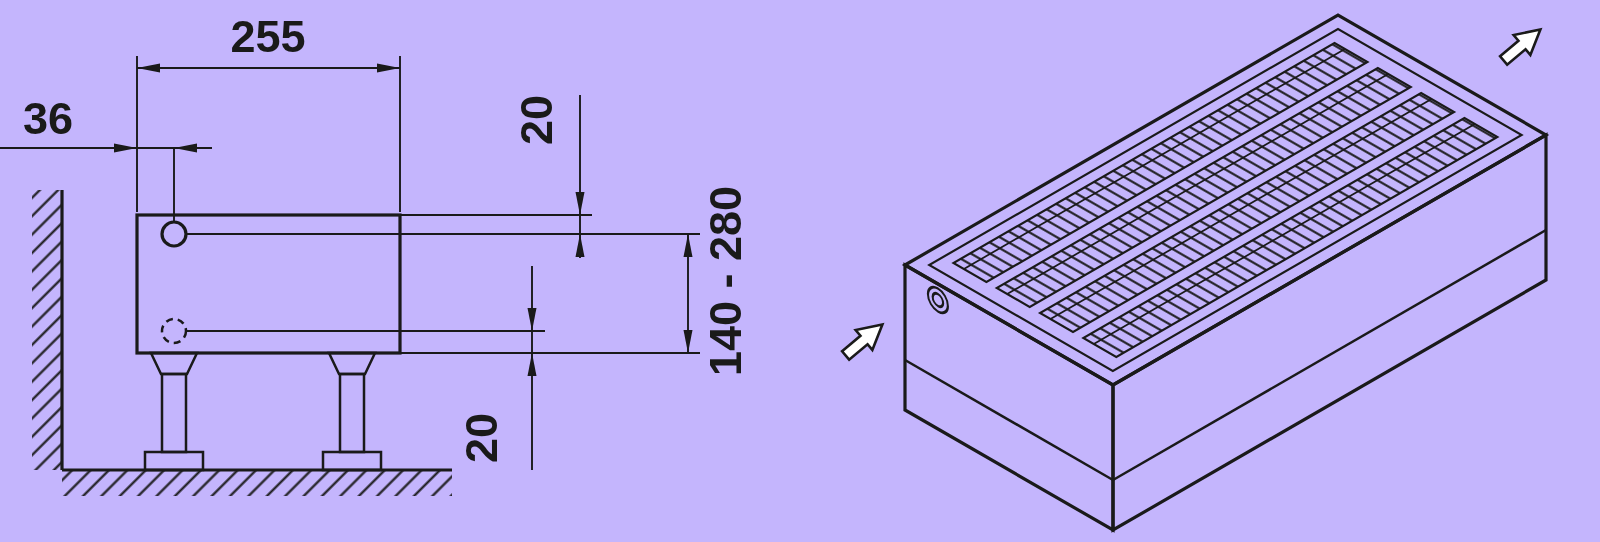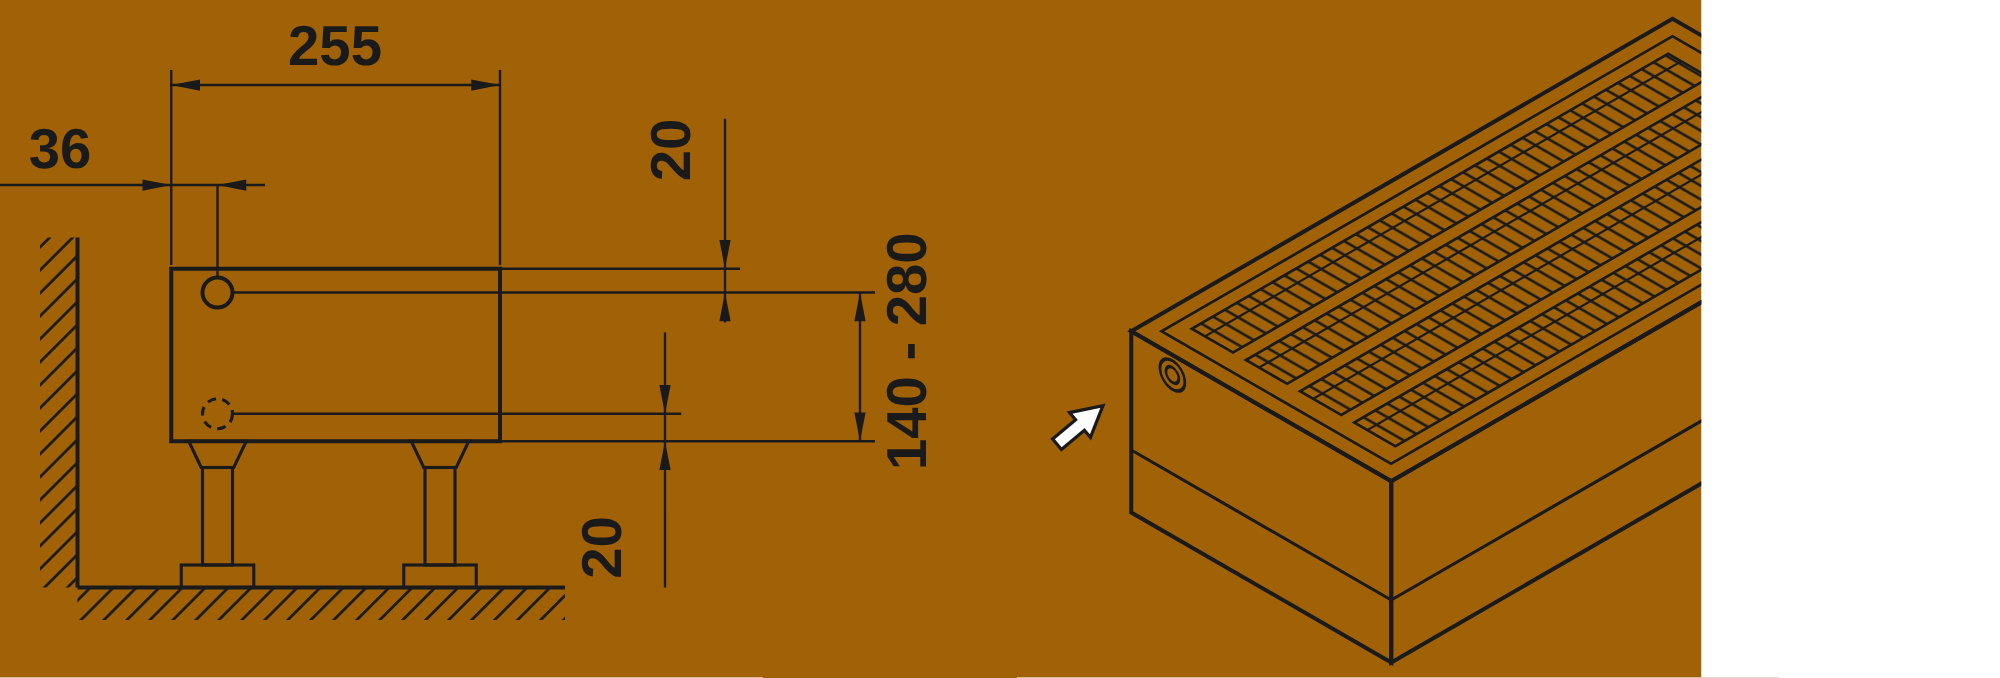--- a/index.html
+++ b/index.html
@@ -1,16 +1,16 @@
 <!DOCTYPE html>
 <html><head>
 <meta charset="utf-8">
 <style>
   html,body{margin:0;padding:0;background:#ffffff;}
-  #stage{position:relative;width:1361px;height:542px;background:#a16207;overflow:hidden;}
+  #stage{position:relative;width:1600px;height:542px;background:#c4b5fd;overflow:hidden;}
   .s3{stroke:#1a1a1a;stroke-width:3.2;fill:none;stroke-linecap:butt;stroke-linejoin:miter;}
   .s25{stroke:#1a1a1a;stroke-width:2.5;fill:none;stroke-linecap:butt;stroke-linejoin:miter;}
   .s2{stroke:#1a1a1a;stroke-width:1.9;fill:none;stroke-linecap:butt;}
   .fillb{fill:#1a1a1a;stroke:none;}
   .blockarrow{fill:#ffffff;stroke:#1a1a1a;stroke-width:2.6;stroke-linejoin:miter;}
   .dimtext{font-family:"Liberation Sans",sans-serif;font-weight:bold;font-size:45px;fill:#1a1a1a;}
 </style>
 </head>
 <body>
 

